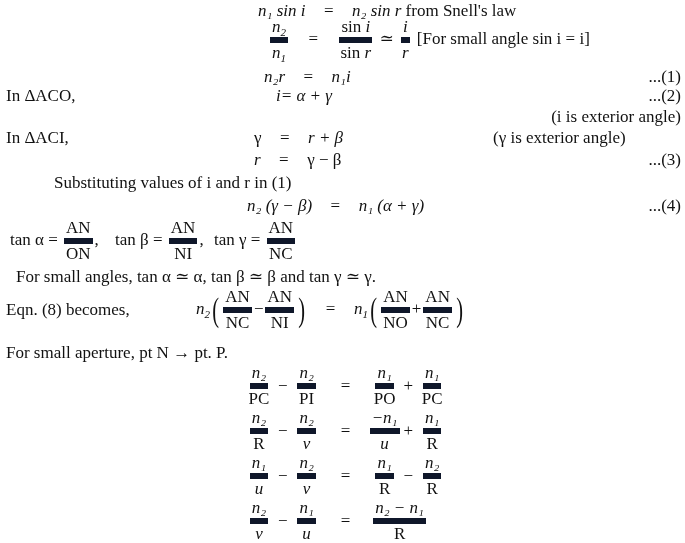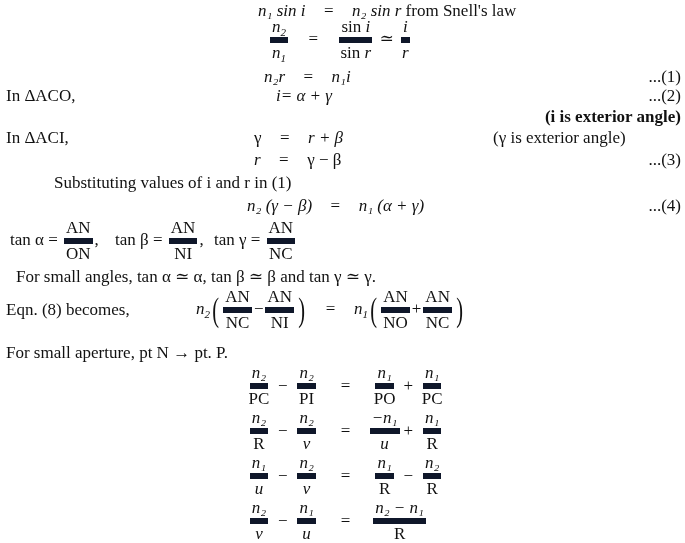--- a/index.html
+++ b/index.html
@@ -35,33 +35,34 @@
   <span class="eq">=</span>
   <span class="frac">
       <span class="num">sin <i>i</i></span>
       <span class="den">sin <i>r</i></span>
     </span>
   <span>≃</span>
   <span class="frac">
       <span class="num it">i</span>
       <span class="den it">r</span>
     </span>
+  <span>[For small angle sin i = i]</span>
 </div>
 
 <div class="abs" style="left:264px; top:68px;">
   <span class="it">n₂r</span>
   <span class="eq">=</span>
   <span class="it">n₁i</span>
 </div>
 <div class="abs right" style="top:68px;">...(1)</div>
 
 <div class="abs" style="left:6px; top:87px;">In ΔACO,</div>
 <div class="abs it" style="left:276px; top:87px;">i= α + γ</div>
 <div class="abs right" style="top:87px;">...(2)</div>
-<div class="abs right" style="top:108px;font-weight:bold;">(i is exterior angle)</div>
+<div class="abs right" style="top:108px;">(i is exterior angle)</div>
 
 <div class="abs" style="left:6px; top:129px;">In ΔACI,</div>
 <div class="abs" style="left:254px; top:129px;">
   <span>γ</span>
   <span class="eq">=</span>
   <span class="it">r + β</span>
 </div>
 <div class="abs" style="left:493px; top:129px;">(γ is exterior angle)</div>
 
 <div class="abs" style="left:254px; top:151px;">

